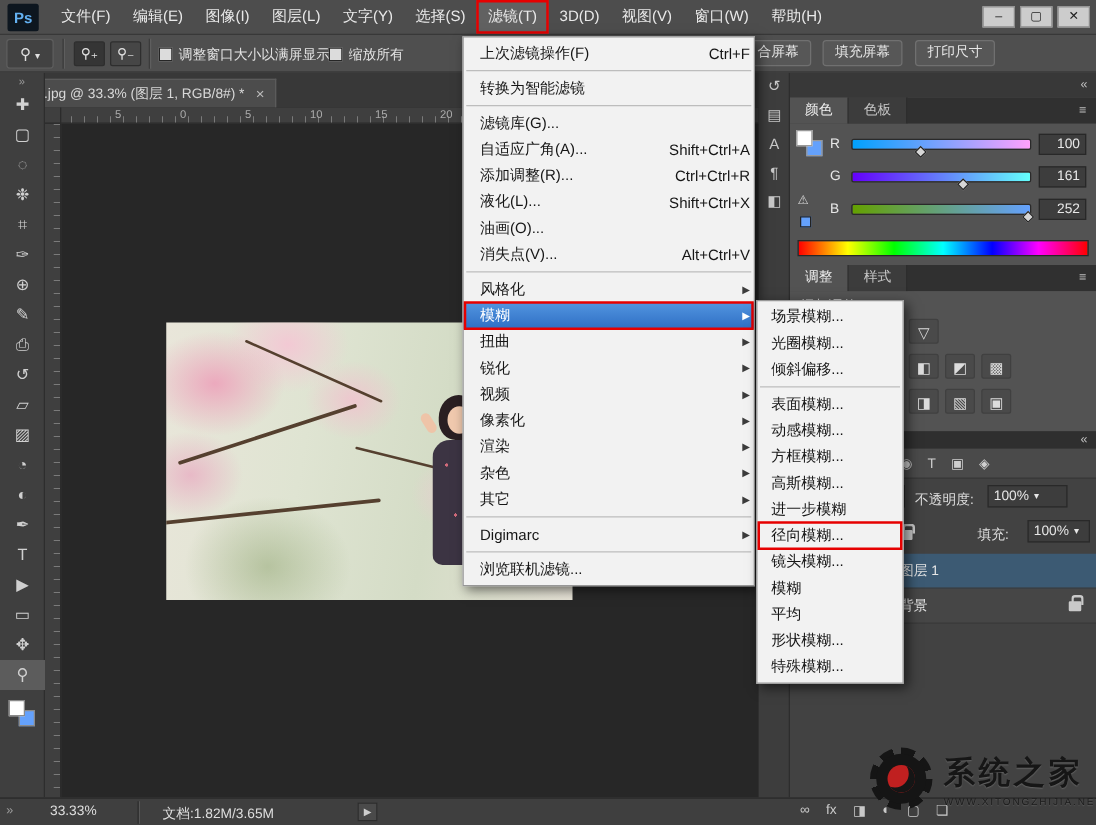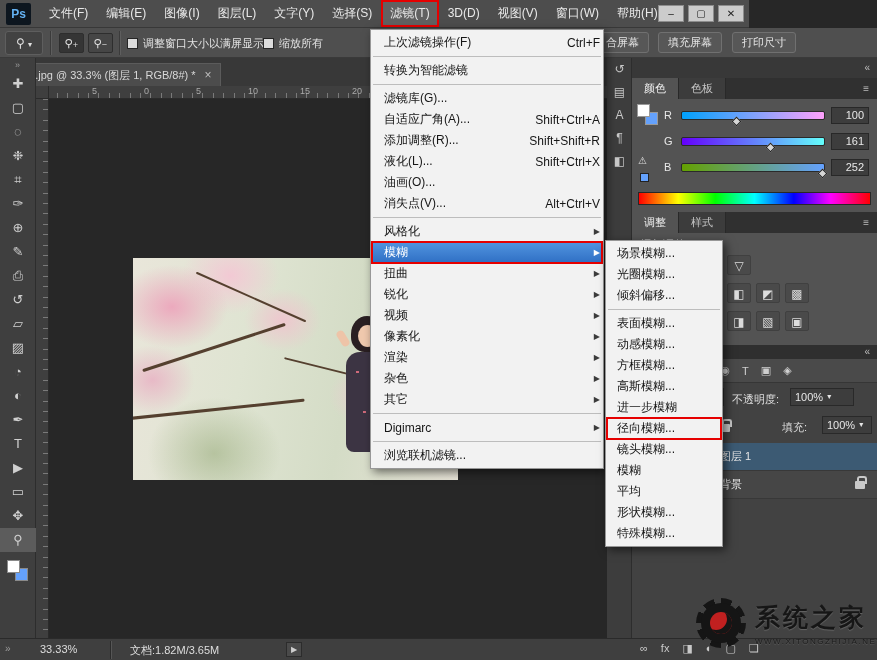--- a/index.html
+++ b/index.html
@@ -1,21 +1,21 @@
 <!DOCTYPE html>
 <html><head>
 <meta charset="utf-8">
 <style>
 *{margin:0;padding:0;box-sizing:border-box;}
 html,body{background:#141414;}
 .app{position:relative;width:877px;height:660px;background:#272727;overflow:hidden;
      font-family:"Liberation Sans","DejaVu Sans",sans-serif;font-size:12px;color:#ddd;}
 
 
-.titlebar{position:absolute;left:0;top:0;width:749px;height:28px;background:#4d4d4d;border-bottom:1px solid #383838;z-index:20;}
+.titlebar{position:absolute;left:0;top:0;width:877px;height:28px;background:#4d4d4d;border-bottom:1px solid #383838;z-index:20;}
 .ps-logo{position:absolute;left:6px;top:3px;width:25px;height:22px;background:#0d161f;color:#63b1f2;font-weight:bold;font-size:12px;text-align:center;line-height:22px;border-radius:2px;}
 .menubar{position:absolute;left:40px;top:0;height:27px;display:flex;}
 .mi{padding:0 9px;line-height:27px;color:#e9e9e9;font-size:12px;cursor:default;}
 .mi-hl{background:#616161;outline:2px solid #e60000;outline-offset:-2px;}
 .win-controls{position:absolute;right:5px;top:5px;display:flex;gap:4px;}
 .win-btn{width:26px;height:17px;background:#cccccc;border:1px solid #8d8d8d;color:#222;font-size:10px;line-height:15px;text-align:center;}
 
 
 .optionsbar{position:absolute;left:0;top:28px;width:877px;height:30px;background:#4f4f4f;border-bottom:1px solid #3a3a3a;z-index:15;}
 .ob-abs{position:absolute;}
@@ -424,21 +424,21 @@
       <div class="mdiv"></div>
       <div class="mrow">
         <span class="mlabel">滤镜库(G)...</span>
       </div>
       <div class="mrow">
         <span class="mlabel">自适应广角(A)...</span>
         <span class="mshort">Shift+Ctrl+A</span>
       </div>
       <div class="mrow">
         <span class="mlabel">添加调整(R)...</span>
-        <span class="mshort">Shift+Shift+R</span>
+        <span class="mshort">Ctrl+Ctrl+R</span>
       </div>
       <div class="mrow">
         <span class="mlabel">液化(L)...</span>
         <span class="mshort">Shift+Ctrl+X</span>
       </div>
       <div class="mrow">
         <span class="mlabel">油画(O)...</span>
       </div>
       <div class="mrow">
         <span class="mlabel">消失点(V)...</span>

